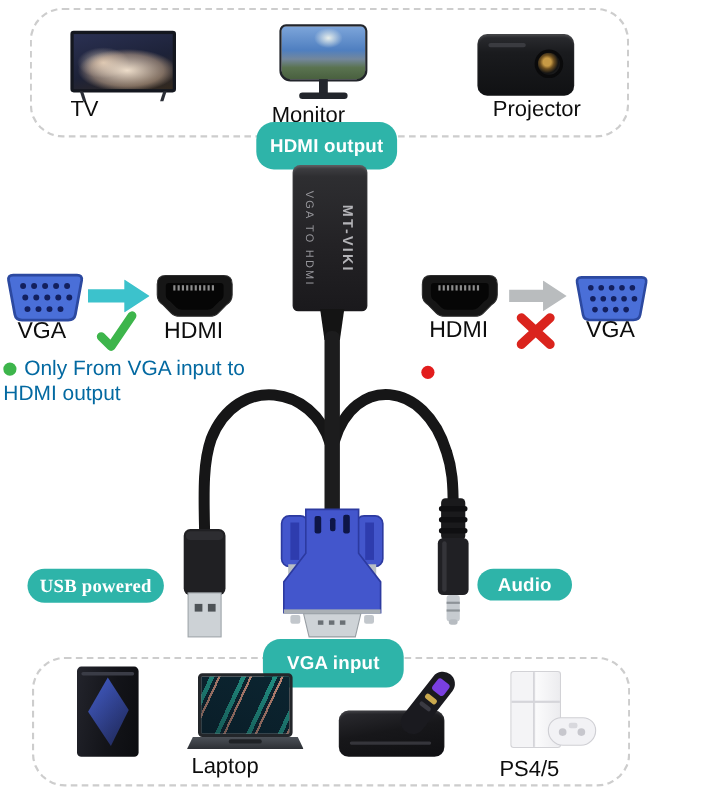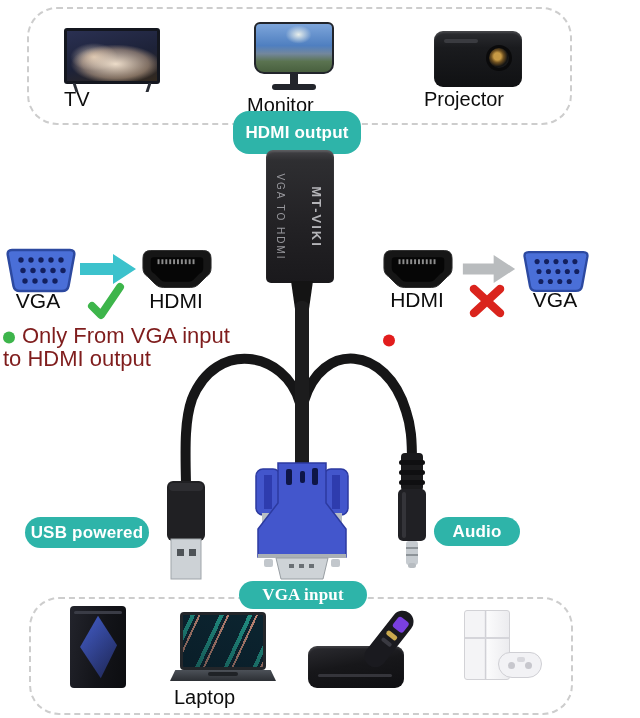--- a/index.html
+++ b/index.html
@@ -11,21 +11,21 @@
   html,body{margin:0;padding:0;background:#fff;}
   .stage{position:relative;width:640px;height:718px;background:#ffffff;overflow:hidden;
          font-family:"Liberation Sans",sans-serif;color:#111;}
   .abs{position:absolute;}
   .dashed-box{border:2px dashed #cdcdcd;border-radius:30px;}
   .badge{position:absolute;display:flex;align-items:center;justify-content:center;
          background:var(--teal);color:#fff;font-weight:700;font-size:17px;border-radius:16px;
          letter-spacing:.2px;}
   .dev-label{position:absolute;font-size:20px;color:#0d0d0d;font-weight:500;}
   .port-label{position:absolute;text-align:center;font-size:21px;color:#0d0d0d;font-weight:500;}
-  .note{position:absolute;font-size:22px;line-height:23px;color:#7f1d1d;font-weight:500;}
+  .note{position:absolute;font-size:19px;line-height:23px;color:#0369a1;font-weight:500;}
   .bullet{display:inline-block;width:12px;height:12px;border-radius:50%;margin-right:7px;transform:translateY(0.5px);}
   .bullet.green{background:var(--green);}
   .bullet.red{background:#e21d1d;}
 
   
   .tv{width:96px;height:56px;background:#14171f;border-radius:3px;padding:3px;box-sizing:border-box;}
   .tv-screen{width:100%;height:100%;
     background:
       radial-gradient(60px 26px at 54% 66%, rgba(248,231,210,.95), rgba(235,200,165,.45) 55%, transparent 75%),
       radial-gradient(34px 20px at 30% 52%, rgba(246,228,206,.8), transparent 70%),
@@ -86,21 +86,21 @@
     <div class="monitor-col"></div>
     <div class="monitor-base"></div>
   </div>
   <div class="dev-label" style="left:247px;top:94px;width:100px;">Monitor</div>
 
   <div class="abs" style="left:434px;top:31px;width:88px;height:56px;">
     <div class="projector"></div>
     <div class="projector-lens"></div>
     <div class="projector-vent"></div>
   </div>
-  <div class="dev-label" style="left:424px;top:88px;width:100px;">Projector</div>
+  <div class="dev-label" style="left:448px;top:88px;width:100px;">Projector</div>
 
   <div class="badge" style="left:233px;top:111px;width:128px;height:43px;">HDMI output</div>
 
   <div class="adapter">
     <div class="vtext model">VGA TO HDMI</div>
     <div class="vtext brand">MT-VIKI</div>
   </div>
 
   <svg class="abs" style="left:5px;top:248px;" width="72" height="46" viewBox="0 0 72 46">
     <path class="vga-body" d="M7 2 H65 Q70 2 69.2 7 L63.5 38 Q62.6 43 57 43 H15 Q9.4 43 8.5 38 L2.8 7 Q2 2 7 2 Z"></path>
@@ -249,25 +249,25 @@
       <rect x="259" y="199" width="26" height="5" rx="2.5" fill="#0f0f11"></rect>
       <rect x="258" y="208" width="28" height="52" rx="5" fill="#202024"></rect>
       <rect x="262" y="211" width="4" height="46" rx="2" fill="#343439"></rect>
       <rect x="266" y="260" width="12" height="24" rx="3" fill="#c6cbd0"></rect>
       <rect x="266" y="266" width="12" height="2" fill="#8d9398"></rect>
       <rect x="266" y="273" width="12" height="2" fill="#8d9398"></rect>
       <rect x="268" y="282" width="8" height="5" rx="2.5" fill="#b7bcc1"></rect>
     </g>
   </svg>
 
-  <div class="badge" style="left:25px;top:517px;width:124px;height:31px;">USB powered</div>
+  <div class="badge" style="left:25px;top:517px;width:124px;height:31px;font-family:Liberation Serif, serif;">USB powered</div>
   <div class="badge" style="left:434px;top:517px;width:86px;height:29px;">Audio</div>
 
   <div class="abs dashed-box" style="left:29px;top:597px;width:540px;height:114px;"></div>
-  <div class="badge" style="left:239px;top:581px;width:128px;height:28px;font-family:Liberation Serif, serif;">VGA input</div>
+  <div class="badge" style="left:239px;top:581px;width:128px;height:44px;">VGA input</div>
 
   <div class="abs" style="left:70px;top:606px;width:56px;height:82px;">
     <div style="width:100%;height:100%;border-radius:4px;background:linear-gradient(100deg,#23242c 0%,#131419 55%,#0c0d10 100%);position:relative;overflow:hidden;">
       <div style="position:absolute;inset:0;clip-path:polygon(50% 12%,84% 48%,55% 88%,18% 50%);background:linear-gradient(135deg,rgba(80,115,255,.85),rgba(35,45,130,.35));"></div>
       <div style="position:absolute;left:8%;top:6%;width:84%;height:3px;background:#3a3c46;border-radius:2px;"></div>
     </div>
   </div>
 
   <div class="abs" style="left:170px;top:612px;width:106px;height:72px;">
     <div style="position:absolute;left:10px;top:0;width:86px;height:58px;border:3px solid #23262a;border-radius:4px;box-sizing:border-box;
@@ -293,14 +293,15 @@
     <div style="position:absolute;left:6px;top:0;width:46px;height:70px;border-radius:3px;border:1px solid #d2d2d6;box-sizing:border-box;
       background:linear-gradient(90deg,#f4f4f6 0 44%,#c9c9cf 46%,#fbfbfc 50%,#ececef 100%);">
       <div style="position:absolute;left:0;top:26px;width:100%;height:2px;background:#d5d5da;"></div>
     </div>
     <div style="position:absolute;left:40px;top:42px;width:44px;height:26px;border-radius:12px 12px 14px 14px;background:#f2f2f5;border:1px solid #cfcfd4;box-sizing:border-box;">
       <div style="position:absolute;left:9px;top:9px;width:7px;height:7px;border-radius:50%;background:#c7c7cd;"></div>
       <div style="position:absolute;right:9px;top:9px;width:7px;height:7px;border-radius:50%;background:#c7c7cd;"></div>
       <div style="position:absolute;left:18px;top:4px;width:8px;height:5px;border-radius:2px;background:#d8d8dd;"></div>
     </div>
   </div>
+  <div class="dev-label" style="left:454px;top:688px;width:96px;">PS4/5</div>
 
 </div>
 
 </body></html>

